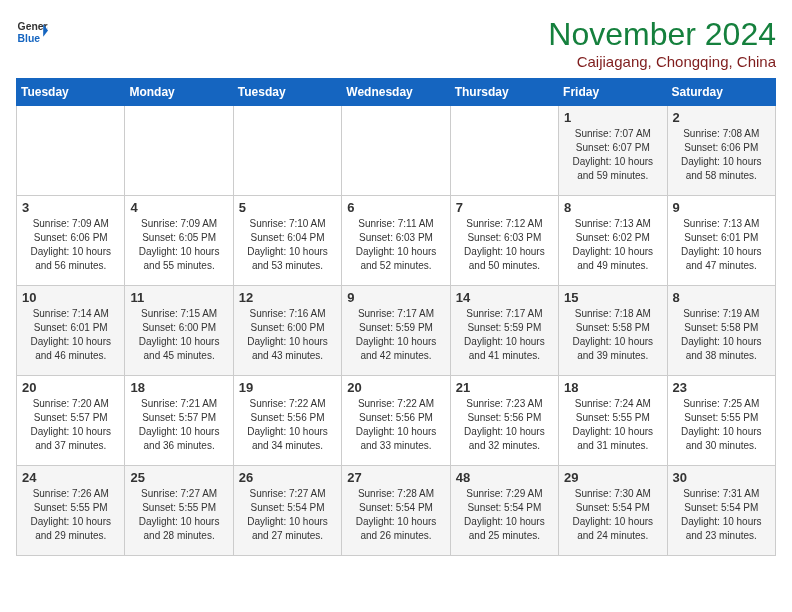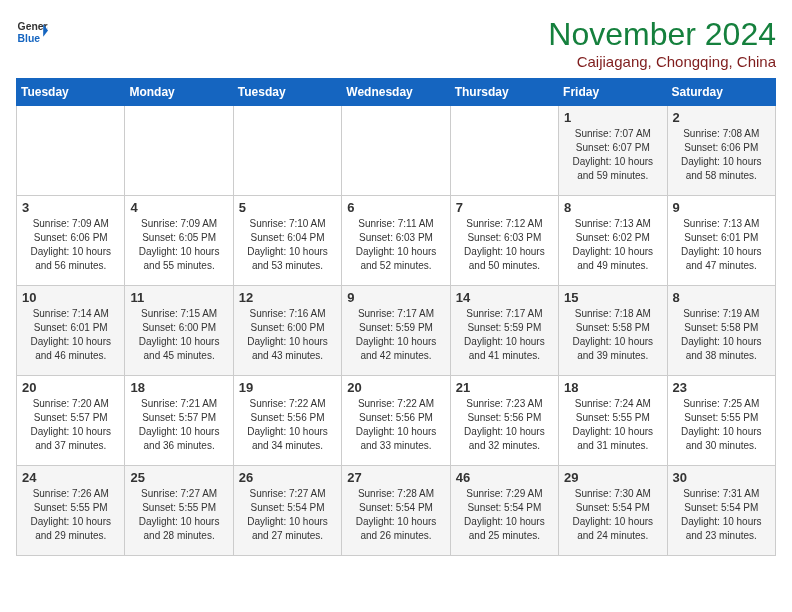--- a/index.html
+++ b/index.html
@@ -225,21 +225,21 @@
         </td>
         <td>
           <span class="day-num">26</span>
           <div class="day-info">Sunrise: 7:27 AM<br>Sunset: 5:54 PM<br>Daylight: 10 hours and 27 minutes.</div>
         </td>
         <td>
           <span class="day-num">27</span>
           <div class="day-info">Sunrise: 7:28 AM<br>Sunset: 5:54 PM<br>Daylight: 10 hours and 26 minutes.</div>
         </td>
         <td>
-          <span class="day-num">46</span>
+          <span class="day-num">48</span>
           <div class="day-info">Sunrise: 7:29 AM<br>Sunset: 5:54 PM<br>Daylight: 10 hours and 25 minutes.</div>
         </td>
         <td>
           <span class="day-num">29</span>
           <div class="day-info">Sunrise: 7:30 AM<br>Sunset: 5:54 PM<br>Daylight: 10 hours and 24 minutes.</div>
         </td>
         <td>
           <span class="day-num">30</span>
           <div class="day-info">Sunrise: 7:31 AM<br>Sunset: 5:54 PM<br>Daylight: 10 hours and 23 minutes.</div>
         </td>

